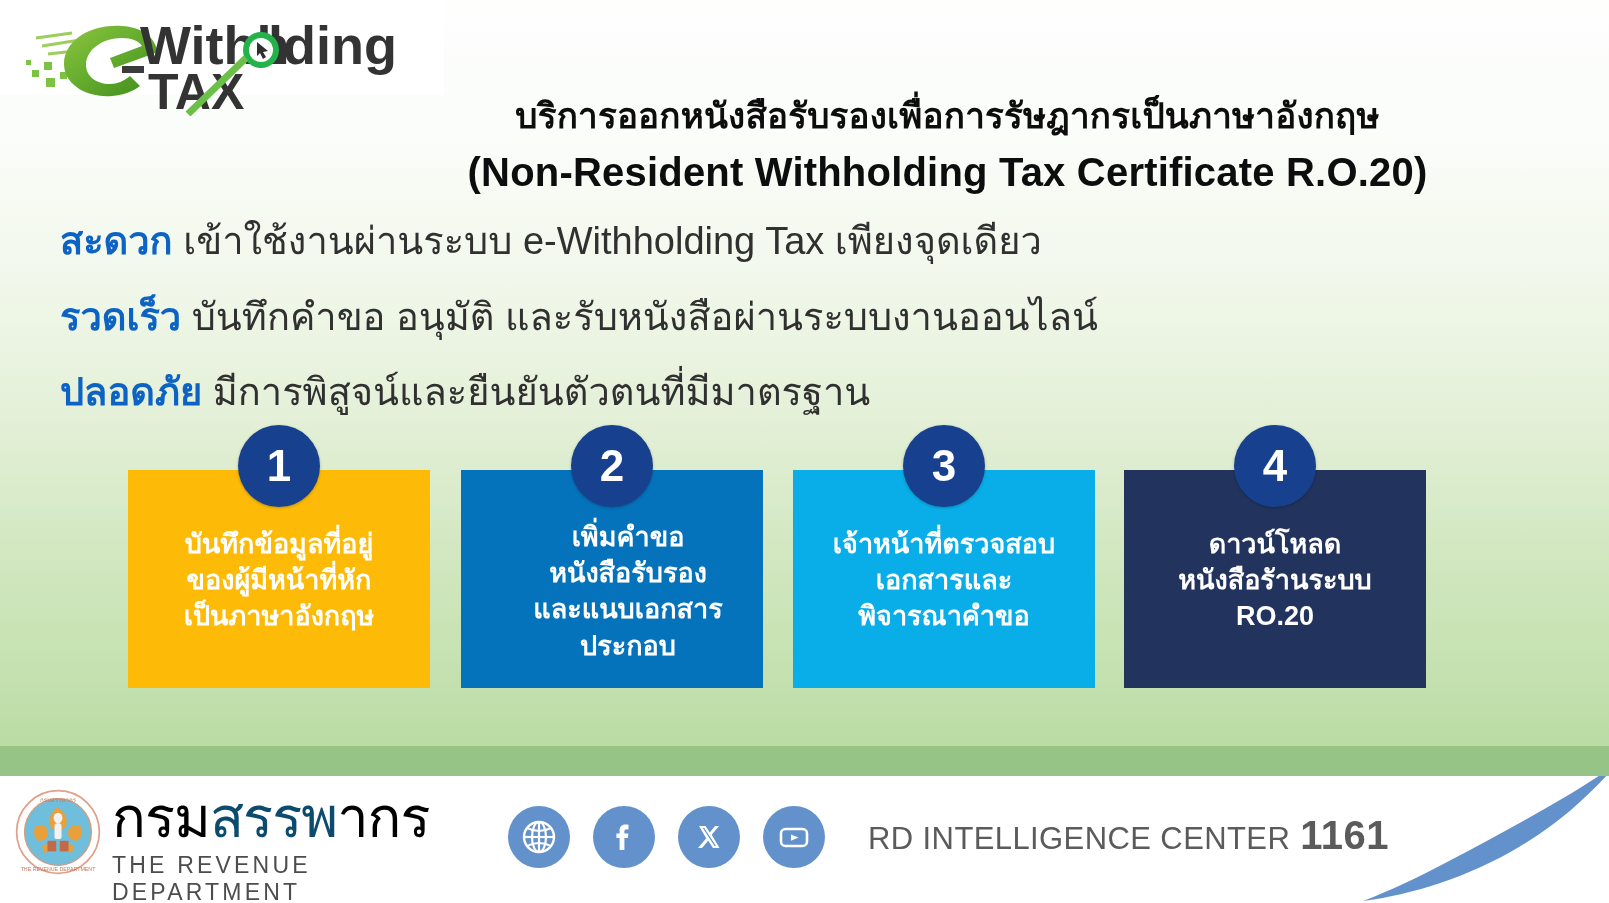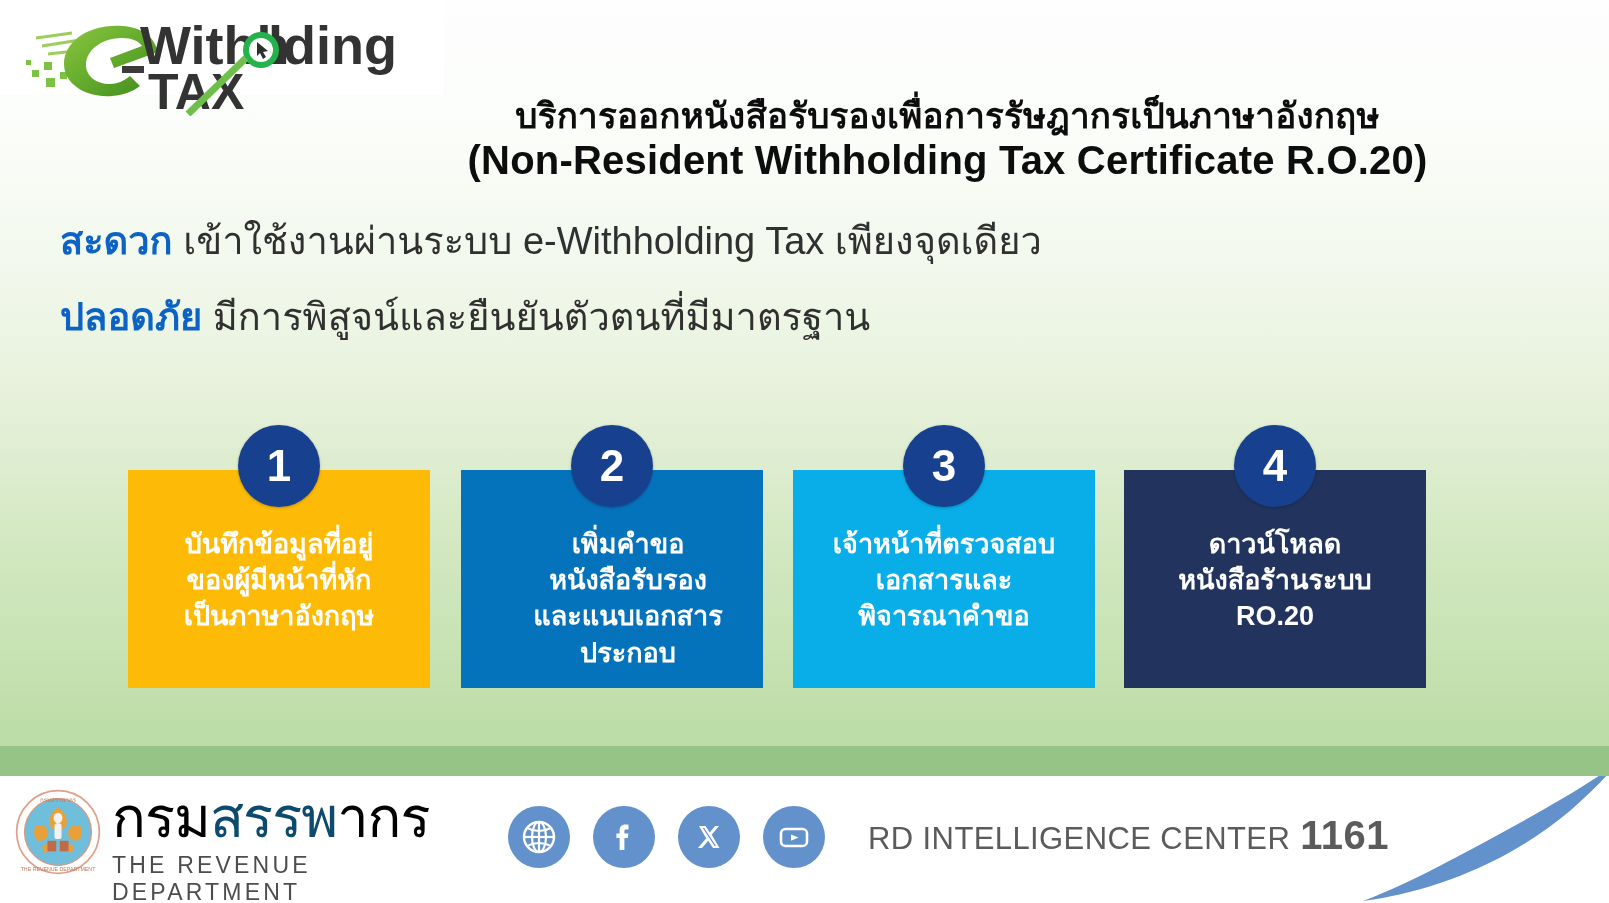--- a/index.html
+++ b/index.html
@@ -54,21 +54,21 @@
     text-align: center;
     color: #0d0d0d;
   }
   .title-line {
     font-weight: bold;
     line-height: 1.17;
     letter-spacing: 0.2px;
     text-shadow: 1px 1px 0 rgba(255,255,255,0.55);
   }
   .title-th { font-size: 35px; }
-  .title-en { font-size: 40px; }
+  .title-en { font-size: 40px; margin-top: 12px; }
 
   
   .bullets {
     position: absolute;
     left: 60px;
     top: 218px;
     width: 1100px;
   }
   .bullet-row {
     font-size: 38px;
@@ -127,21 +127,21 @@
     text-align: center;
     color: #ffffff;
     font-size: 27px;
     font-weight: bold;
     line-height: 1.34;
     padding: 0 8px;
     box-sizing: border-box;
     white-space: pre-line;
   }
   .step-1 .step-label { top: 56px; }
-  .step-2 .step-label { top: 56px; padding-left: 40px; }
+  .step-2 .step-label { top: 49px; padding-left: 40px; }
   .step-3 .step-label { top: 56px; }
   .step-4 .step-label { top: 56px; }
 
   
   .green-band {
     position: absolute;
     left: 0;
     top: 746px;
     width: 1609px;
     height: 30px;
@@ -274,20 +274,23 @@
   </div>
 
   <div class="title-block">
     <div class="title-line title-th">บริการออกหนังสือรับรองเพื่อการรัษฎากรเป็นภาษาอังกฤษ</div>
     <div class="title-line title-en">(Non-Resident Withholding Tax Certificate R.O.20)</div>
   </div>
 
   <div class="bullets">
     <div class="bullet-row">
       <span class="bullet-key">สะดวก</span><span class="bullet-text"> เข้าใช้งานผ่านระบบ e-Withholding Tax เพียงจุดเดียว</span>
+    </div>
+    <div class="bullet-row">
+      <span class="bullet-key">รวดเร็ว</span><span class="bullet-text"> บันทึกคำขอ อนุมัติ และรับหนังสือผ่านระบบงานออนไลน์</span>
     </div>
     <div class="bullet-row">
       <span class="bullet-key">ปลอดภัย</span><span class="bullet-text"> มีการพิสูจน์และยืนยันตัวตนที่มีมาตรฐาน</span>
     </div>
   </div>
 
   <div class="steps">
 
     <div class="step step-1">
       <div class="step-badge">1</div>

